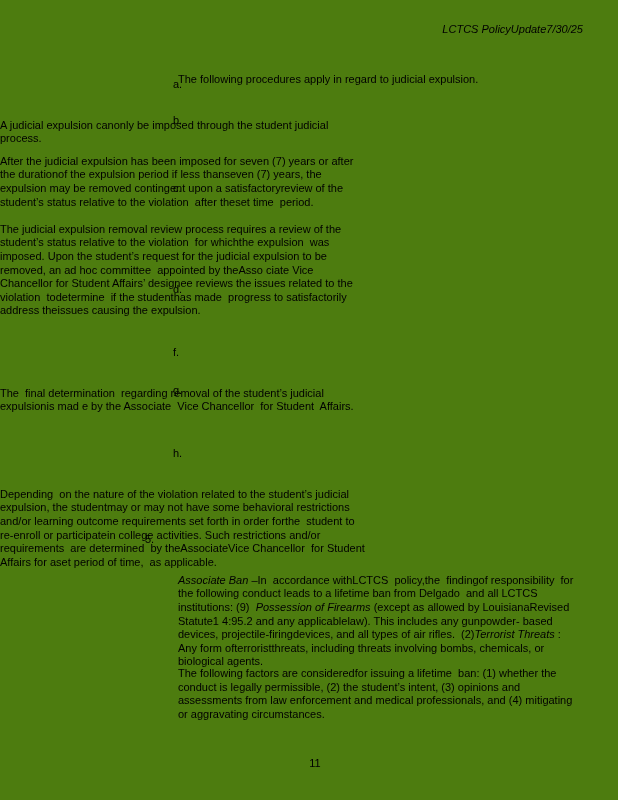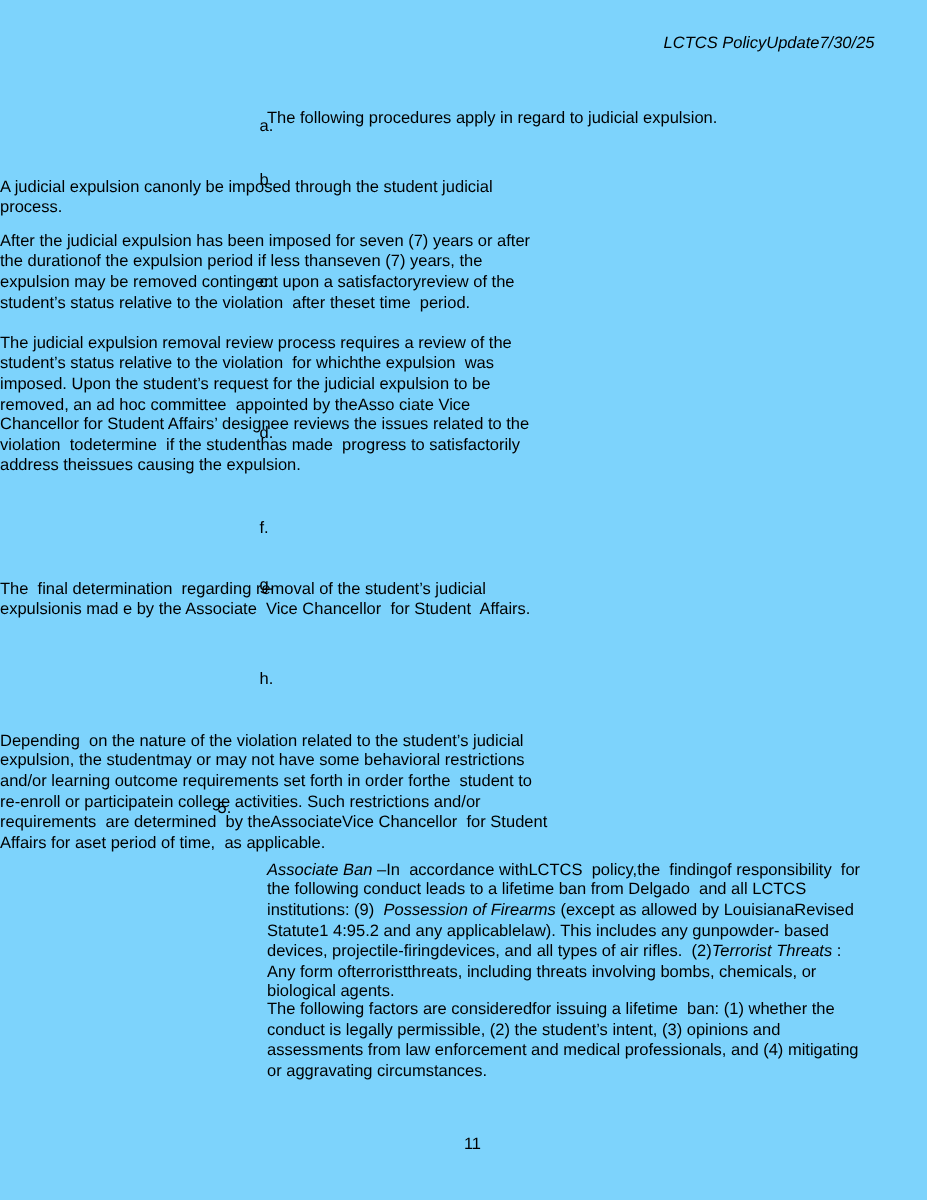--- a/index.html
+++ b/index.html
@@ -1,20 +1,20 @@
 <!DOCTYPE html>
 <html><head>
 <meta charset="utf-8">
 <style>
   html, body { margin: 0; padding: 0; background: #ffffff; }
   .page {
     position: relative;
     width: 618px;
     height: 800px;
-    background: #7dd3fc;
+    background: #4d7c0f;
     font-family: "Liberation Sans", sans-serif;
     font-size: 11px;
     line-height: 13.6px;
     color: #000000;
     overflow: hidden;
   }
   .header-date {
     position: absolute;
     top: 23px;
     right: 35px;

